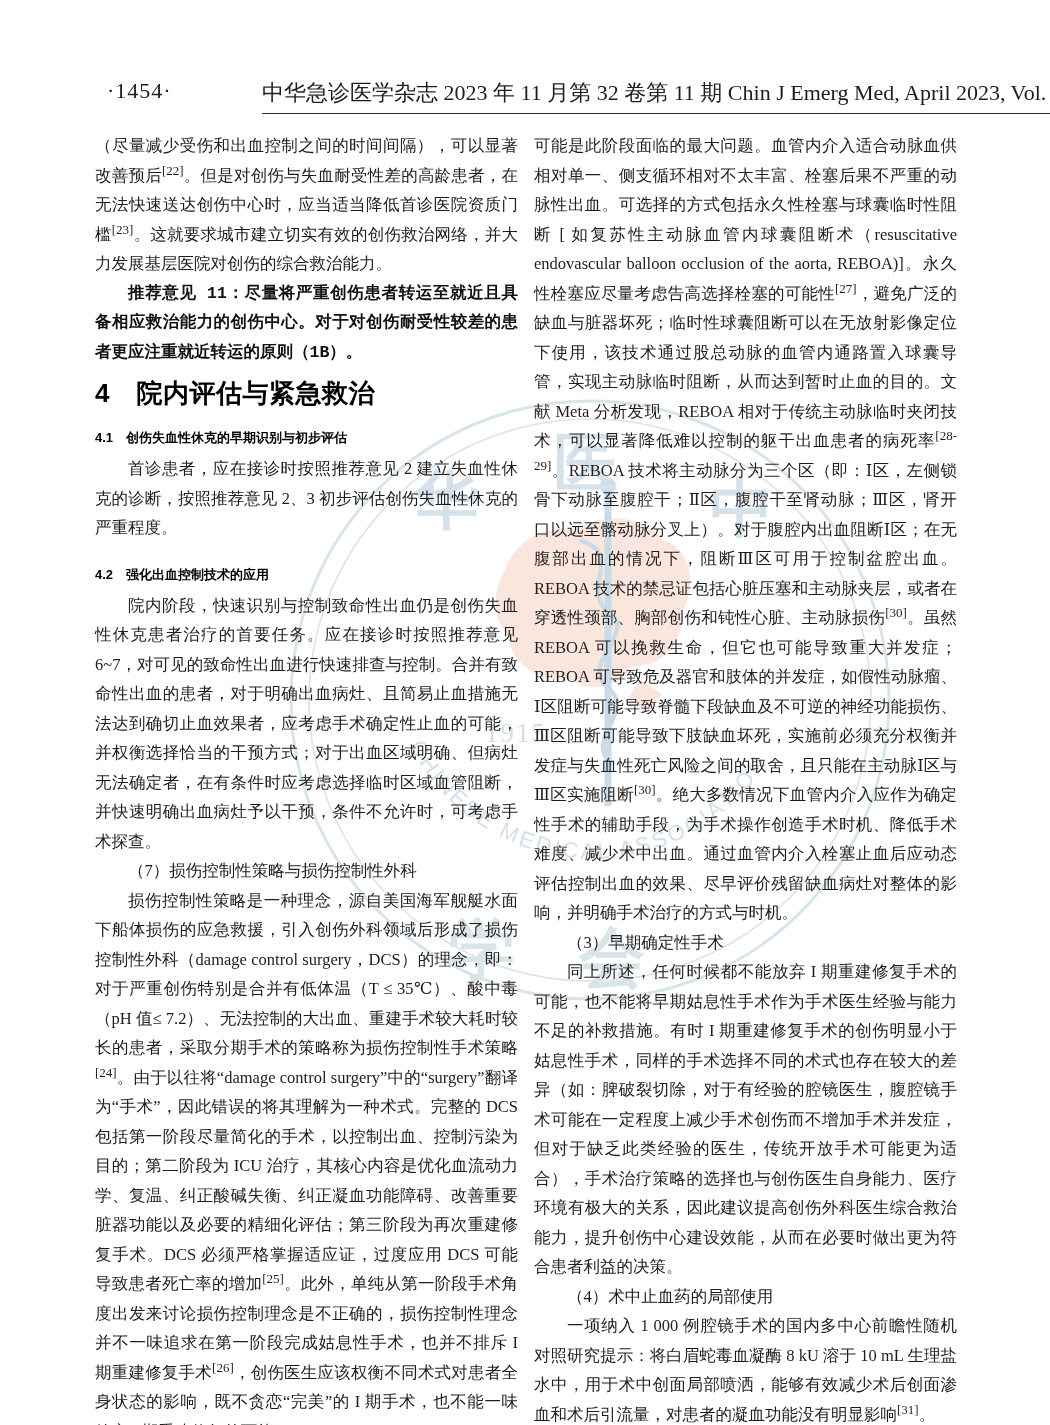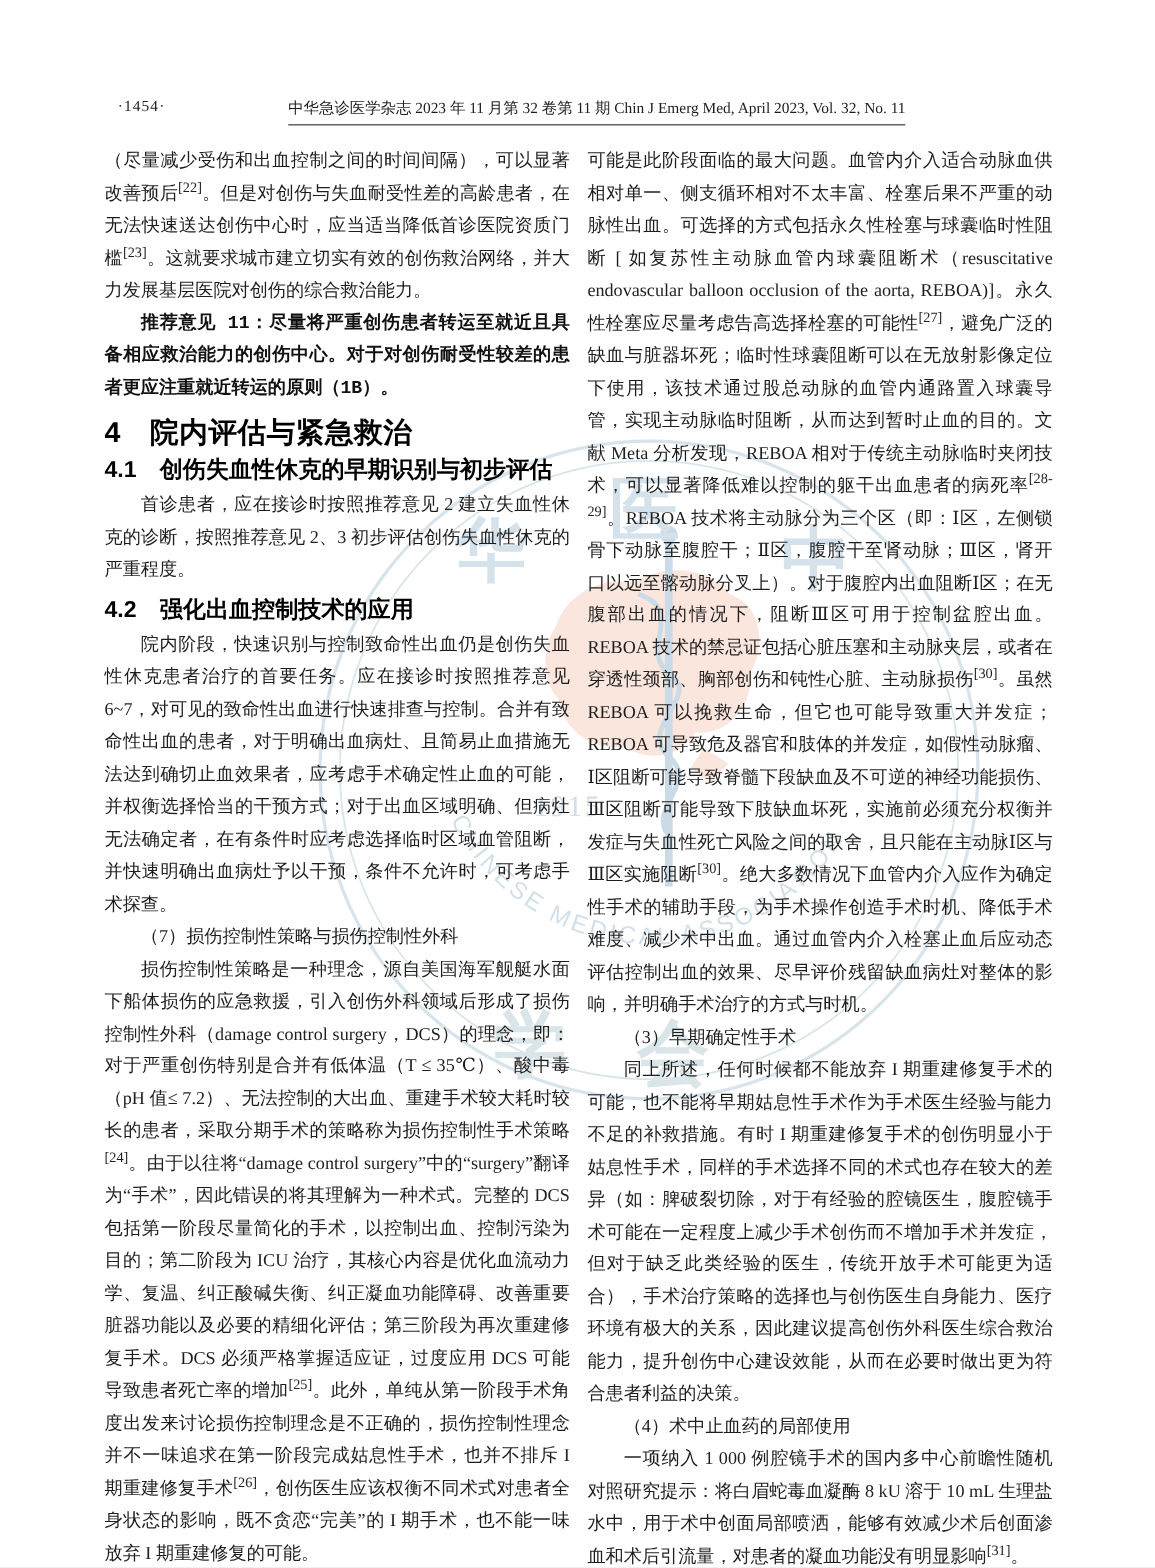--- a/index.html
+++ b/index.html
@@ -5,21 +5,21 @@
   html,body{margin:0;padding:0;background:#e8e8e8;}
   #page{
     position:relative;
     width:1050px;height:1425px;
     background:#ffffff;
     overflow:hidden;
     font-family:"Liberation Serif","DejaVu Serif",serif;
     color:#1d1d1d;
   }
   
-  #header{position:absolute;top:88px;left:0;right:0;height:34px;font-size:14px;text-align:center;}
+  #header{position:absolute;top:76px;left:0;right:0;height:34px;font-size:22px;text-align:center;}
   #page-number{position:absolute;left:107px;top:2px;letter-spacing:1px;}
   #journal-line{
     position:absolute;left:262px;top:2px;
     padding-bottom:5px;
     border-bottom:1.6px solid #2a2a2a;
     white-space:nowrap;
   }
   
   #watermark{position:absolute;top:0;left:0;pointer-events:none;z-index:0;}
   
@@ -41,22 +41,22 @@
     font-family:Liberation Mono, monospace;
     font-weight:700;color:#111;
   }
   .col h2{
     font-family:"Liberation Sans","DejaVu Sans",sans-serif;
     font-size:26px;font-weight:700;color:#000;
     margin:13px 0 9px 0;letter-spacing:.5px;line-height:26px;
   }
   .col h3{
     font-family:"Liberation Sans","DejaVu Sans",sans-serif;
-    font-size:21px;font-weight:700;color:#000;
-    margin:10px 0 4px 0;line-height:24px;
+    font-size:13px;font-weight:700;color:#000;
+    margin:20px 0 4px 0;line-height:24px;
   }
   .wm-seal-char{
     font-family:"Liberation Serif","DejaVu Serif",serif;
     font-weight:700;
   }
 </style>
 </head>
 <body>
 
 <div id="page">

